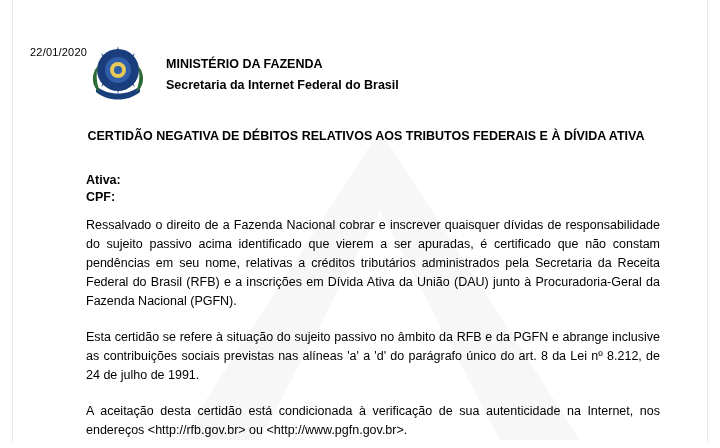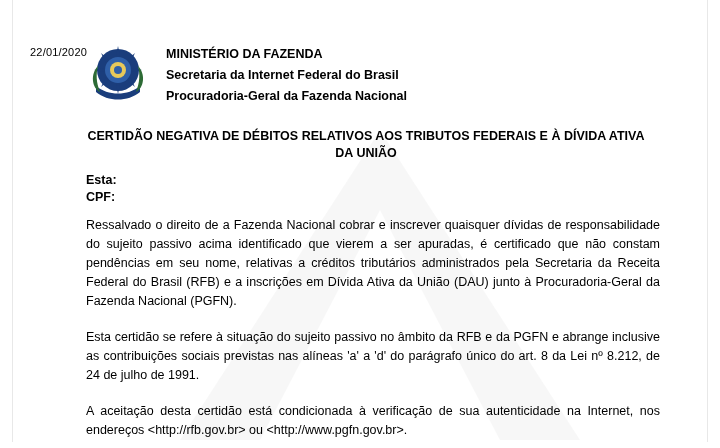--- a/index.html
+++ b/index.html
@@ -175,31 +175,29 @@
 
           <path d="M10 42 C22 52 42 52 54 42 L54 48 C42 58 22 58 10 48 Z" fill="#1a3d7c"></path>
 
           <path d="M12 22 C4 30 6 44 14 48 C10 38 10 30 12 22 Z" fill="#2d6b35"></path>
           <path d="M52 22 C60 30 58 44 50 48 C54 38 54 30 52 22 Z" fill="#2d6b35"></path>
         </g>
       </svg>
       <div class="org-lines">
         <div class="org-line">MINISTÉRIO DA FAZENDA</div>
         <div class="org-line">Secretaria da Internet Federal do Brasil</div>
-        <div class="org-line">Procuradoria-Geral da Fazenda Nacional</div>
       </div>
     </div>
 
     <div class="doc-title">
       <div>CERTIDÃO NEGATIVA DE DÉBITOS RELATIVOS AOS TRIBUTOS FEDERAIS E À DÍVIDA ATIVA</div>
-      <div>DA UNIÃO</div>
     </div>
 
     <div class="fields">
-      <div>Esta:</div>
+      <div>Ativa:</div>
       <div>CPF:</div>
     </div>
 
     <div class="body-text">
       <p>Ressalvado o direito de a Fazenda Nacional cobrar e inscrever quaisquer dívidas de responsabilidade do sujeito passivo acima identificado que vierem a ser apuradas, é certificado que não constam pendências em seu nome, relativas a créditos tributários administrados pela Secretaria da Receita Federal do Brasil (RFB) e a inscrições em Dívida Ativa da União (DAU) junto à Procuradoria-Geral da Fazenda Nacional (PGFN).</p>
       <p>Esta certidão se refere à situação do sujeito passivo no âmbito da RFB e da PGFN e abrange inclusive as contribuições sociais previstas nas alíneas 'a' a 'd' do parágrafo único do art. 8 da Lei nº 8.212, de 24 de julho de 1991.</p>
       <p>A aceitação desta certidão está condicionada à verificação de sua autenticidade na Internet, nos endereços &lt;http://rfb.gov.br&gt; ou &lt;http://www.pgfn.gov.br&gt;.</p>
 
     </div>
 

